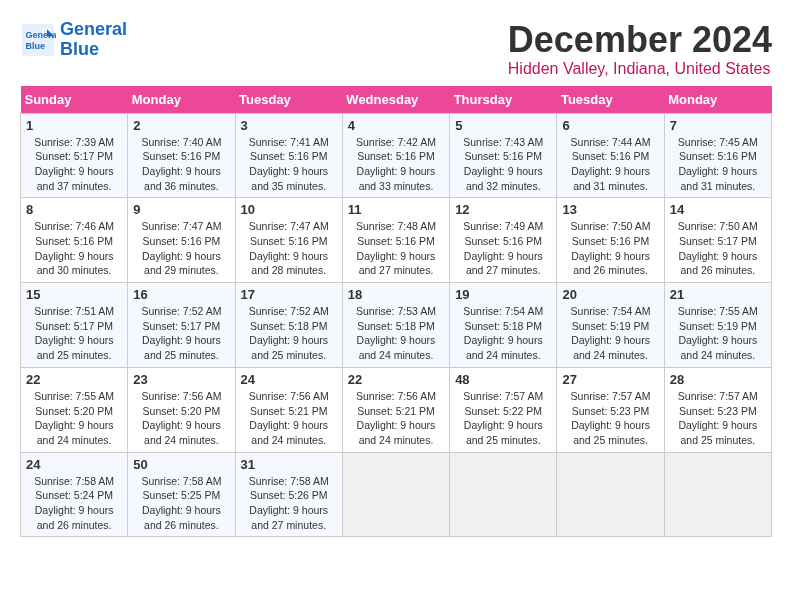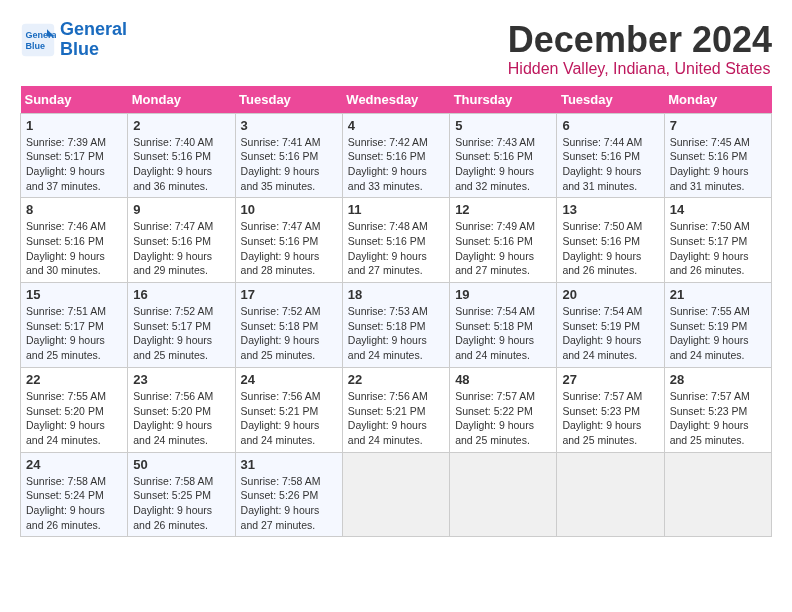--- a/index.html
+++ b/index.html
@@ -77,20 +77,21 @@
       font-size: 13px;
       font-weight: bold;
       color: #333;
       display: block;
       margin-bottom: 2px;
     }
     .day-info {
       color: #333;
       font-size: 10.5px;
       line-height: 1.4;
+      text-align: center;
     }
     .empty-cell {
       background: #f0f0f0 !important;
     }
   </style>
 </head>
 <body>
 
 <div class="header-area">
   <div class="logo">

